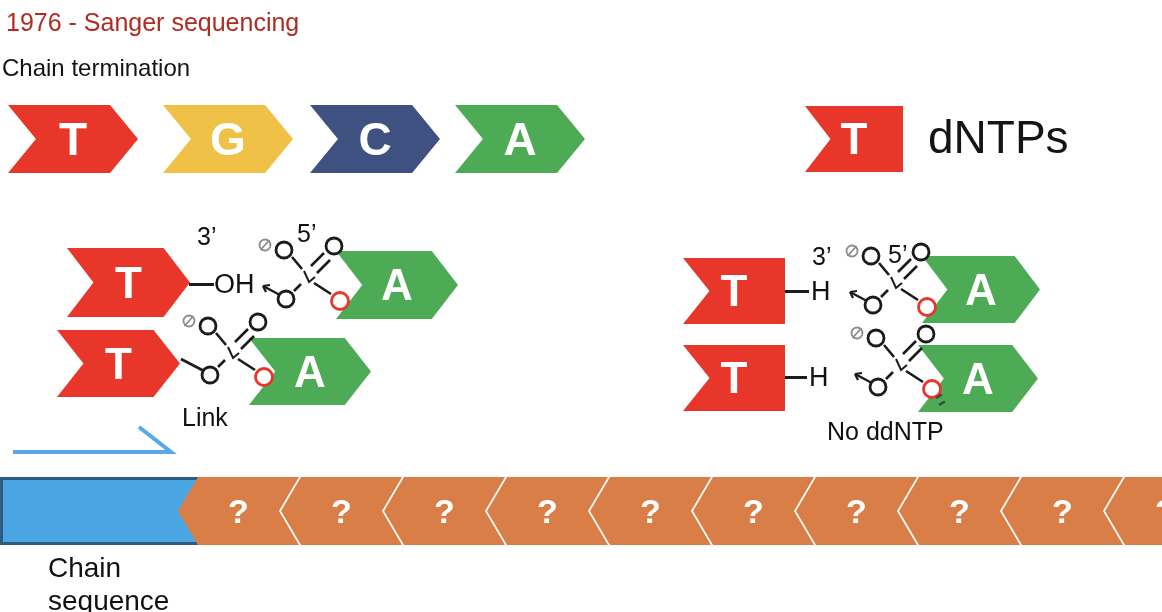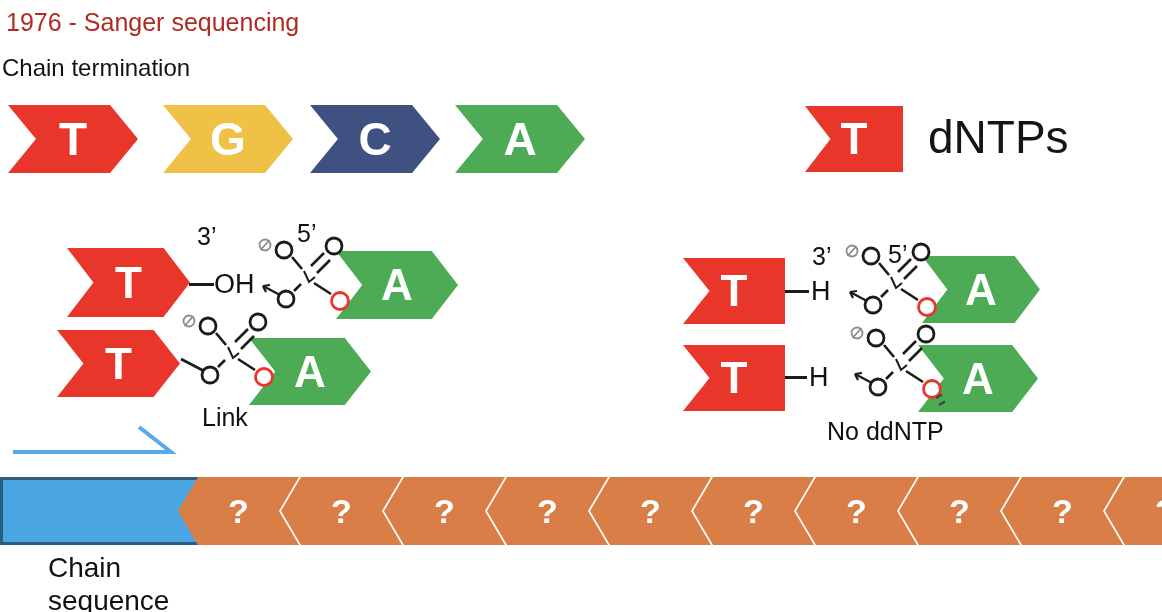--- a/index.html
+++ b/index.html
@@ -117,21 +117,21 @@
   <div class="chev fs44 bg-t" style="left:57px;top:330px;width:123px;height:67px">
     <span>T</span>
   </div>
   <div class="chev fs44 bg-a" style="left:249px;top:338px;width:122px;height:67px">
     <span>A</span>
   </div>
   <svg class="phos" style="left:178px;top:309px" width="110" height="90" viewBox="0 0 110 90">
     <line x1="3" y1="50" x2="26" y2="62" stroke="#1b1b1b" stroke-width="2.6"></line>
     <use href="#phos-core"></use>
   </svg>
-  <div class="chem" style="left:202px;top:403px">Link</div>
+  <div class="chem" style="left:182px;top:403px">Link</div>
 
   <svg class="abs" style="left:0;top:415px" width="220" height="60" viewBox="0 0 220 60">
     <path d="M13 37 L171 37 L139 12" fill="none" stroke="var(--primer-blue)" stroke-width="4"></path>
   </svg>
 
   <div class="chev-flat fs44 bg-t" style="left:683px;top:258px;width:102px;height:66px">
     <span>T</span>
   </div>
   <div class="chem" style="left:812px;top:242px">3’</div>
   <div class="bondline" style="left:785px;top:290px;width:24px"></div>

